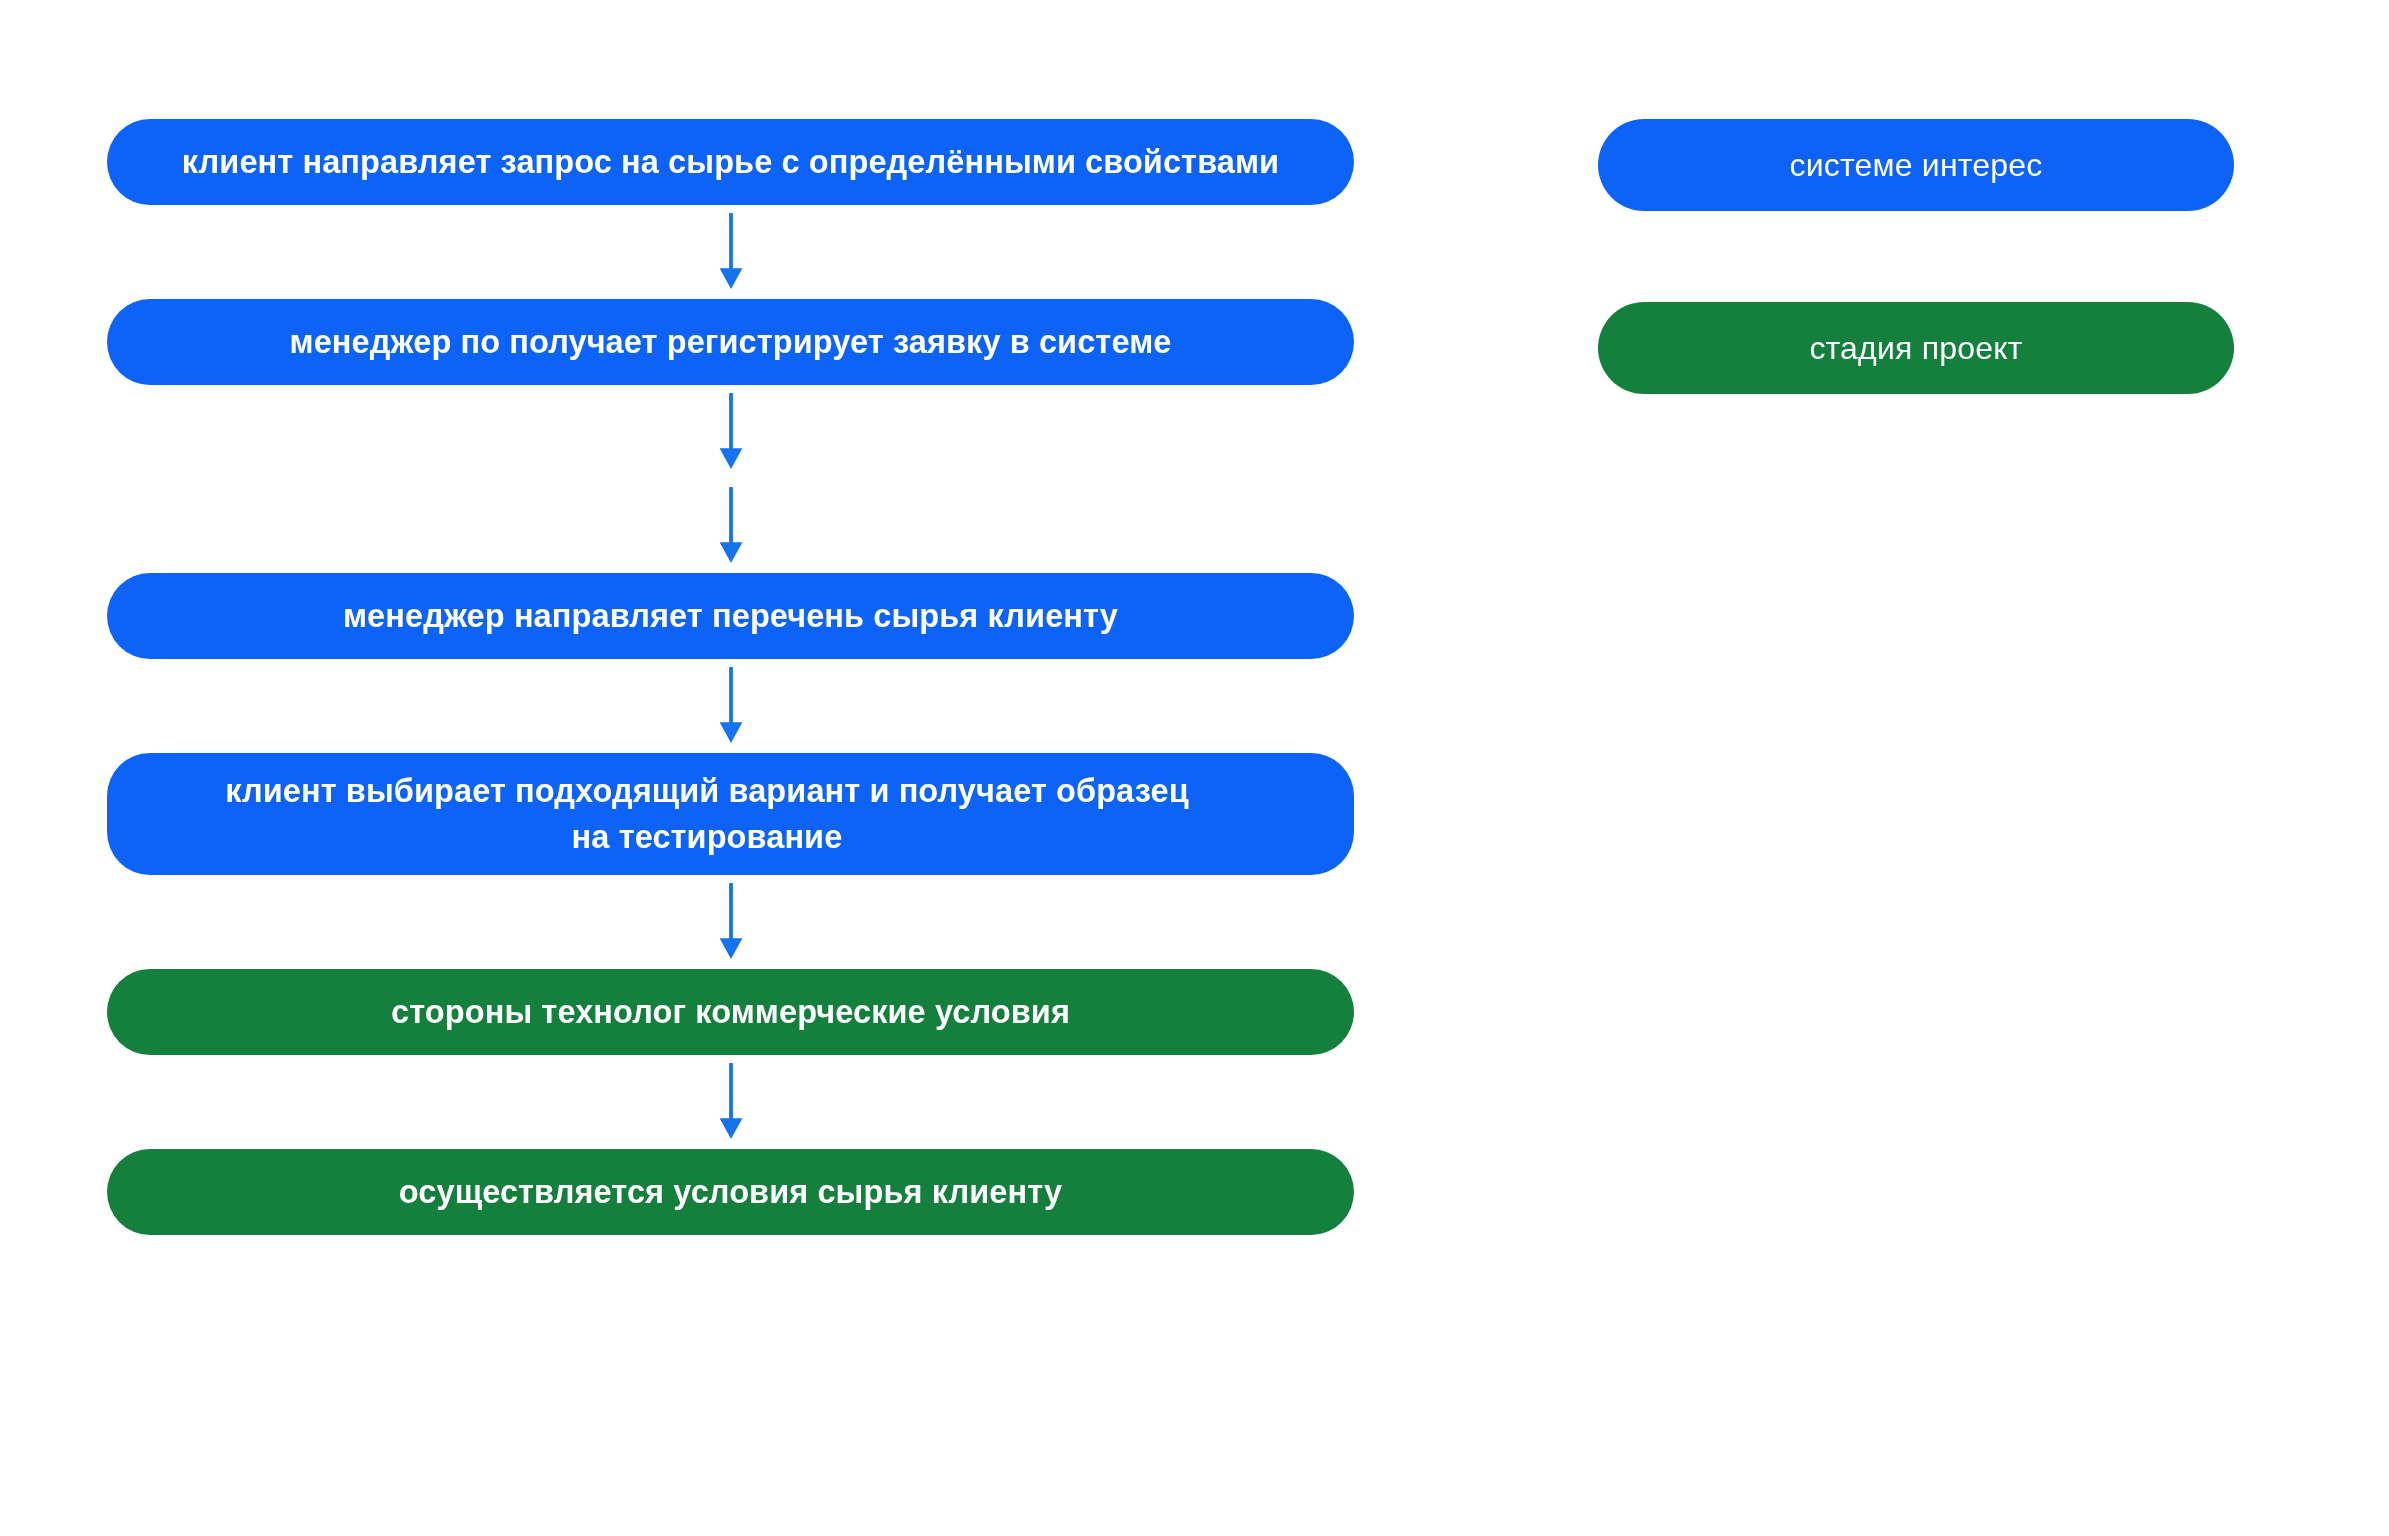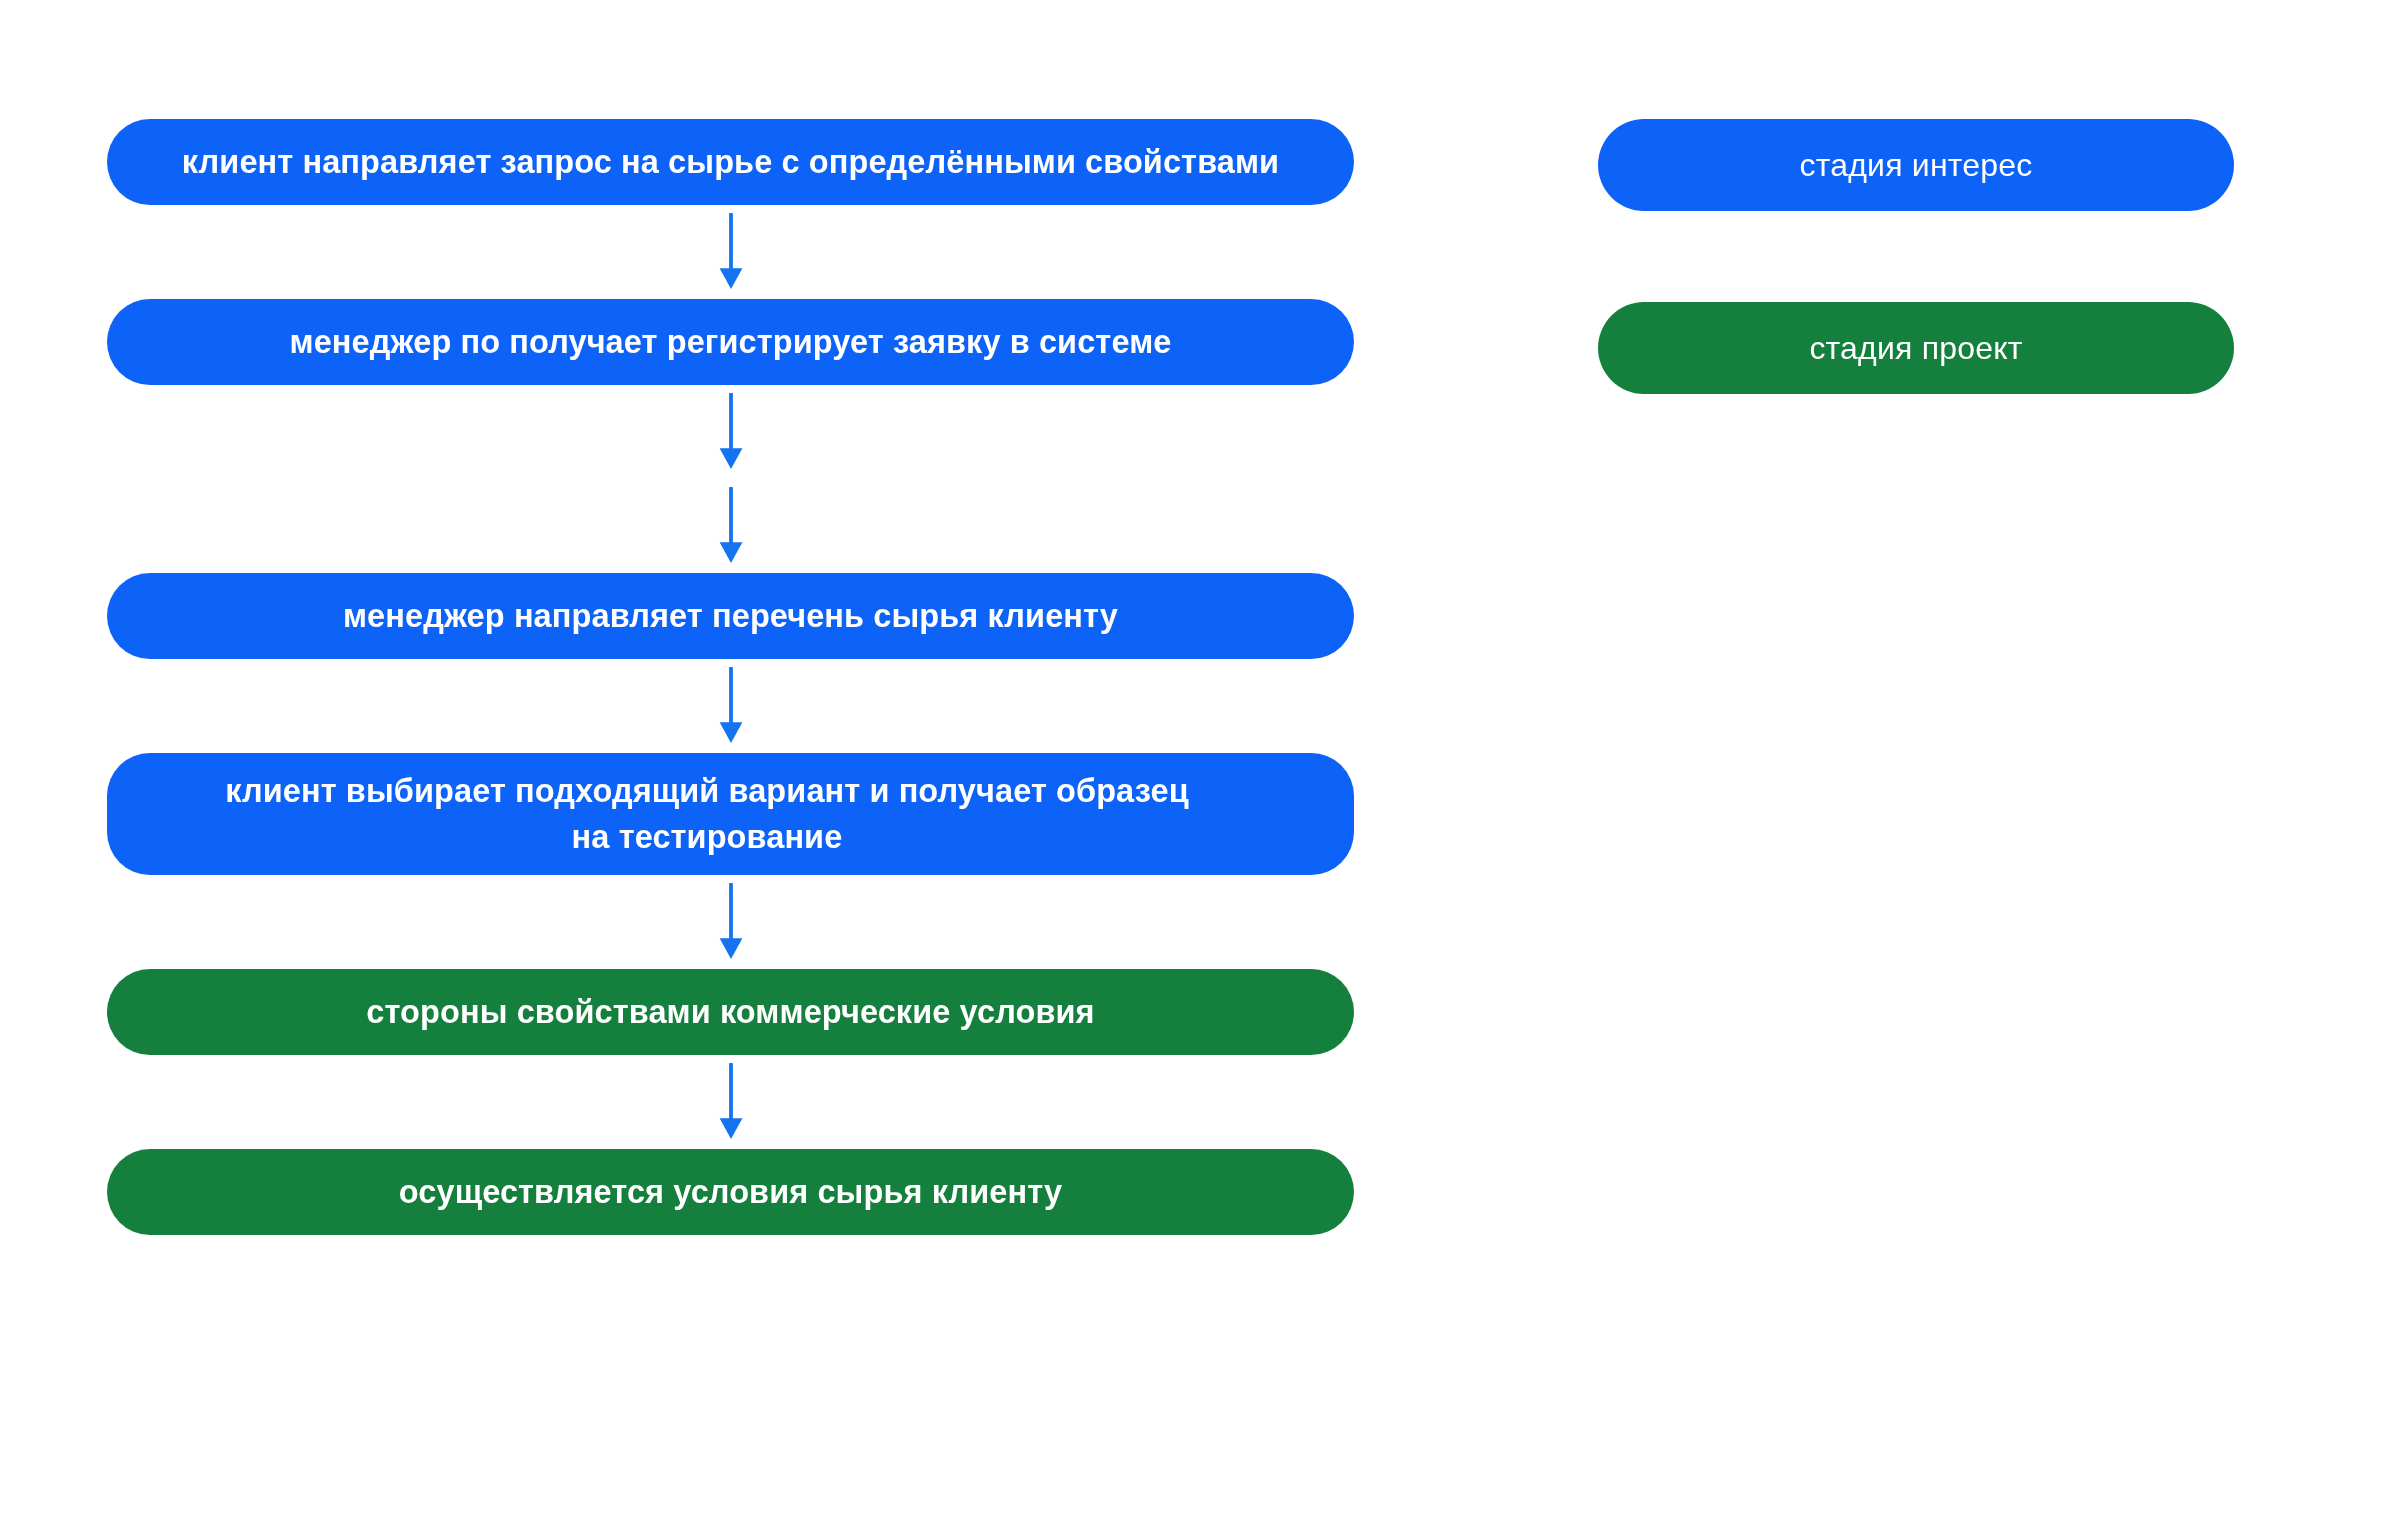--- a/index.html
+++ b/index.html
@@ -177,41 +177,41 @@
     <div class="connector">
       <div class="connector-inner">
         <svg width="38" height="78" viewBox="0 0 40 82">
           <line x1="20" y1="0" x2="20" y2="62" stroke="#1573f0" stroke-width="4"></line>
           <polygon points="20,80 8,58 32,58" fill="#1573f0"></polygon>
         </svg>
       </div>
     </div>
 
     <div class="flow-node single node-green">
-      <span class="node-label">стороны свойствами коммерческие условия</span>
+      <span class="node-label">стороны технолог коммерческие условия</span>
     </div>
 
     <div class="connector">
       <div class="connector-inner">
         <svg width="38" height="78" viewBox="0 0 40 82">
           <line x1="20" y1="0" x2="20" y2="62" stroke="#1573f0" stroke-width="4"></line>
           <polygon points="20,80 8,58 32,58" fill="#1573f0"></polygon>
         </svg>
       </div>
     </div>
 
     <div class="flow-node single node-green">
       <span class="node-label">осуществляется условия сырья клиенту</span>
     </div>
 
   </div>
 
   <div class="legend">
     <div class="legend-item node-blue">
-      <span>стадия интерес</span>
+      <span>системе интерес</span>
     </div>
     <div class="legend-item node-green">
       <span>стадия проект</span>
     </div>
   </div>
 
 </div>
 
 
 </body></html>

